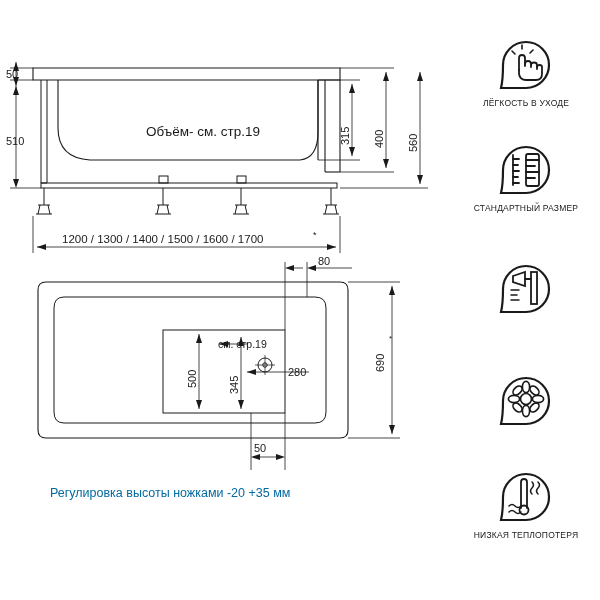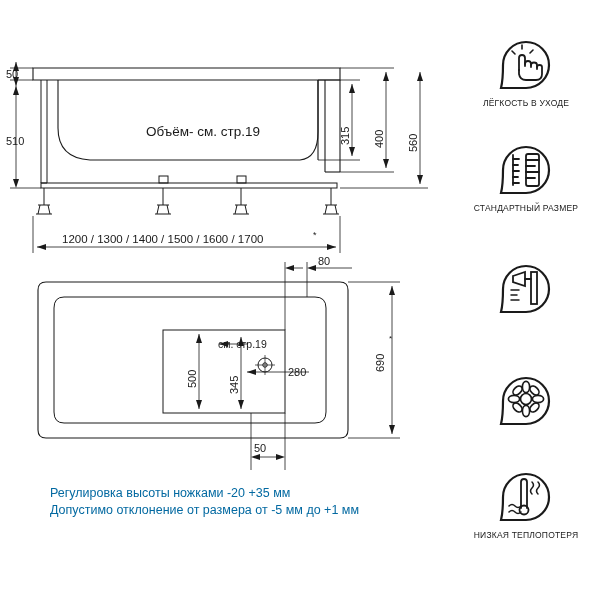--- a/index.html
+++ b/index.html
@@ -234,21 +234,20 @@
         <text x="238" y="394" font-size="11" transform="rotate(-90 238 394)">345</text>
         <text x="288" y="376" font-size="11">280</text>
         <text x="384" y="372" font-size="11" transform="rotate(-90 384 372)">690</text>
         <text x="389" y="341" font-size="8">*</text>
         <text x="254" y="452" font-size="11">50</text>
       </g>
     </svg>
 
     <div class="notes">
       <div>Регулировка высоты ножками -20 +35 мм</div>
-      <div>Допустимо отклонение от размера от -5 мм до +1 мм</div>
     </div>
   </div>
 
   <div class="panel-right">
 
     <div class="feature" style="top:36px;">
       <div class="badge-wrap">
         <svg width="62" height="58" viewBox="0 0 62 58">
           <path d="M8,29 A23,23 0 1,1 31,52 L6,52 Q8,44 8,29 Z" fill="none" stroke="#1a1a1a" stroke-width="2.2"></path>
           <g fill="none" stroke="#1a1a1a" stroke-width="1.8" stroke-linecap="round">

